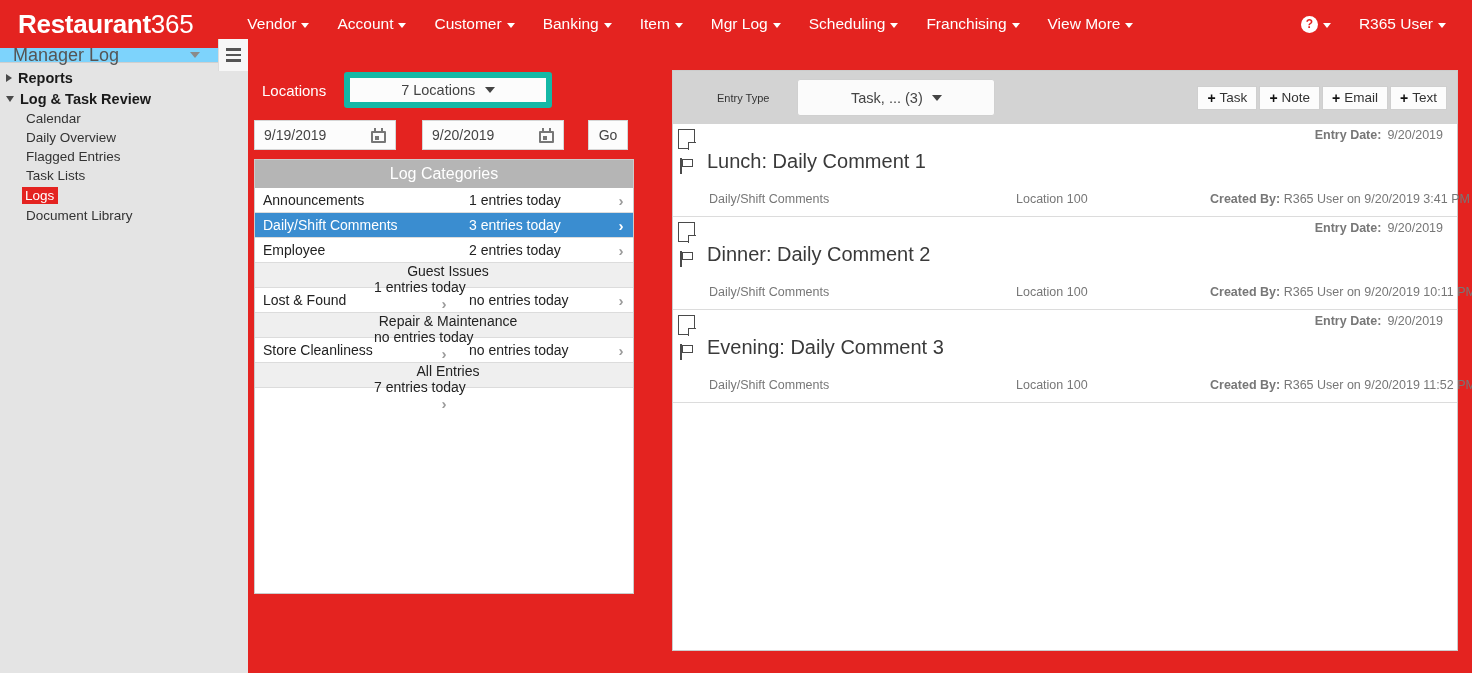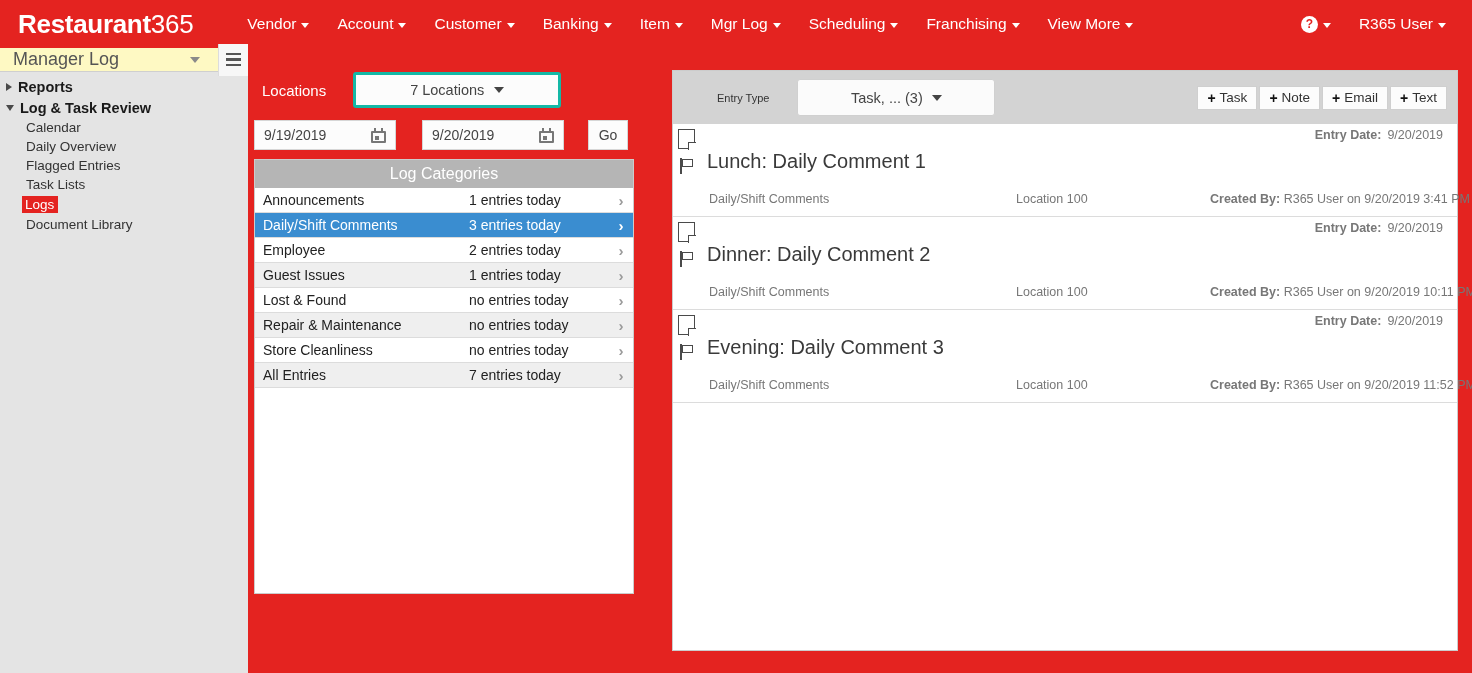--- a/index.html
+++ b/index.html
@@ -42,21 +42,21 @@
     display: flex; align-items: center; justify-content: center;
     line-height: 1;
   }
 
   
   #sidebar {
     position: absolute; left: 0; top: 48px; width: 248px; height: 625px;
     background: #e4e4e4;
   }
   #sidebar-head {
-    height: 24px; background: #fef9c3; border-bottom: 1px solid #cfcfcf;
+    height: 15px; background: #7dd3fc; border-bottom: 1px solid #cfcfcf;
     display: flex; align-items: center;
   }
   #sidebar-title {
     flex: 1; padding-left: 13px; font-size: 18px; color: #555555;
     white-space: nowrap;
   }
   #sidebar-caret {
     width: 0; height: 0; border-left: 5px solid transparent;
     border-right: 5px solid transparent; border-top: 6px solid #8a8a8a;
     margin-right: 18px;
@@ -96,22 +96,22 @@
   #content {
     position: absolute; left: 248px; top: 48px;
     width: 1224px; height: 625px; background: #e42320;
   }
 
   
   #catpanel { position: absolute; left: 6px; top: 22px; width: 380px; }
   #locrow { display: flex; align-items: center; height: 40px; }
   #loclabel { color: #ffffff; font-size: 15px; padding-left: 8px; white-space: nowrap; }
   #locselect {
-    margin-left: 27px; width: 208px; height: 36px; background: #fcfcfc;
-    border: 3px solid #14b8a6; border-radius: 3px;
+    margin-left: 18px; width: 208px; height: 36px; background: #fcfcfc;
+    border: 6px solid #14b8a6; border-radius: 3px;
     display: flex; align-items: center; justify-content: center; gap: 10px;
     font-size: 14.5px; color: #444444; cursor: pointer; text-align: center;
   }
   #daterow { display: flex; margin-top: 10px; height: 30px; }
   .datebox {
     width: 142px; height: 30px; background: #fcfcfc; border: 1px solid #d6d6d6;
     display: flex; align-items: center; justify-content: space-between;
     padding: 0 9px; font-size: 14px; color: #444444; cursor: text;
   }
   .datebox:nth-of-type(2) { margin-left: 0; }
@@ -139,21 +139,21 @@
   }
   #cathead {
     height: 28px; background: #b5b5b5; color: #ffffff; font-size: 16px;
     display: flex; align-items: center; justify-content: center;
   }
   .catrow {
     height: 25px; display: flex; align-items: center;
     border-bottom: 1px solid #dcdcdc; font-size: 14px; cursor: pointer;
   }
   .catrow.odd { background: #ffffff; }
-  .catrow.even { background: #efefef; }
+  .catrow.even { background: #efefef; flex-direction: column; }
   .catrow.sel { background: #3a8dd0; color: #ffffff; }
   .catname { flex: 1; padding-left: 8px; color: #222222; }
   .catrow.sel .catname { color: #ffffff; }
   .catcount { width: 140px; color: #222222; }
   .catrow.sel .catcount { color: #ffffff; }
   .chev {
     width: 24px; text-align: center; color: #9b9b9b; font-size: 15px; font-weight: bold;
   }
   .catrow.sel .chev { color: #ffffff; }
 

